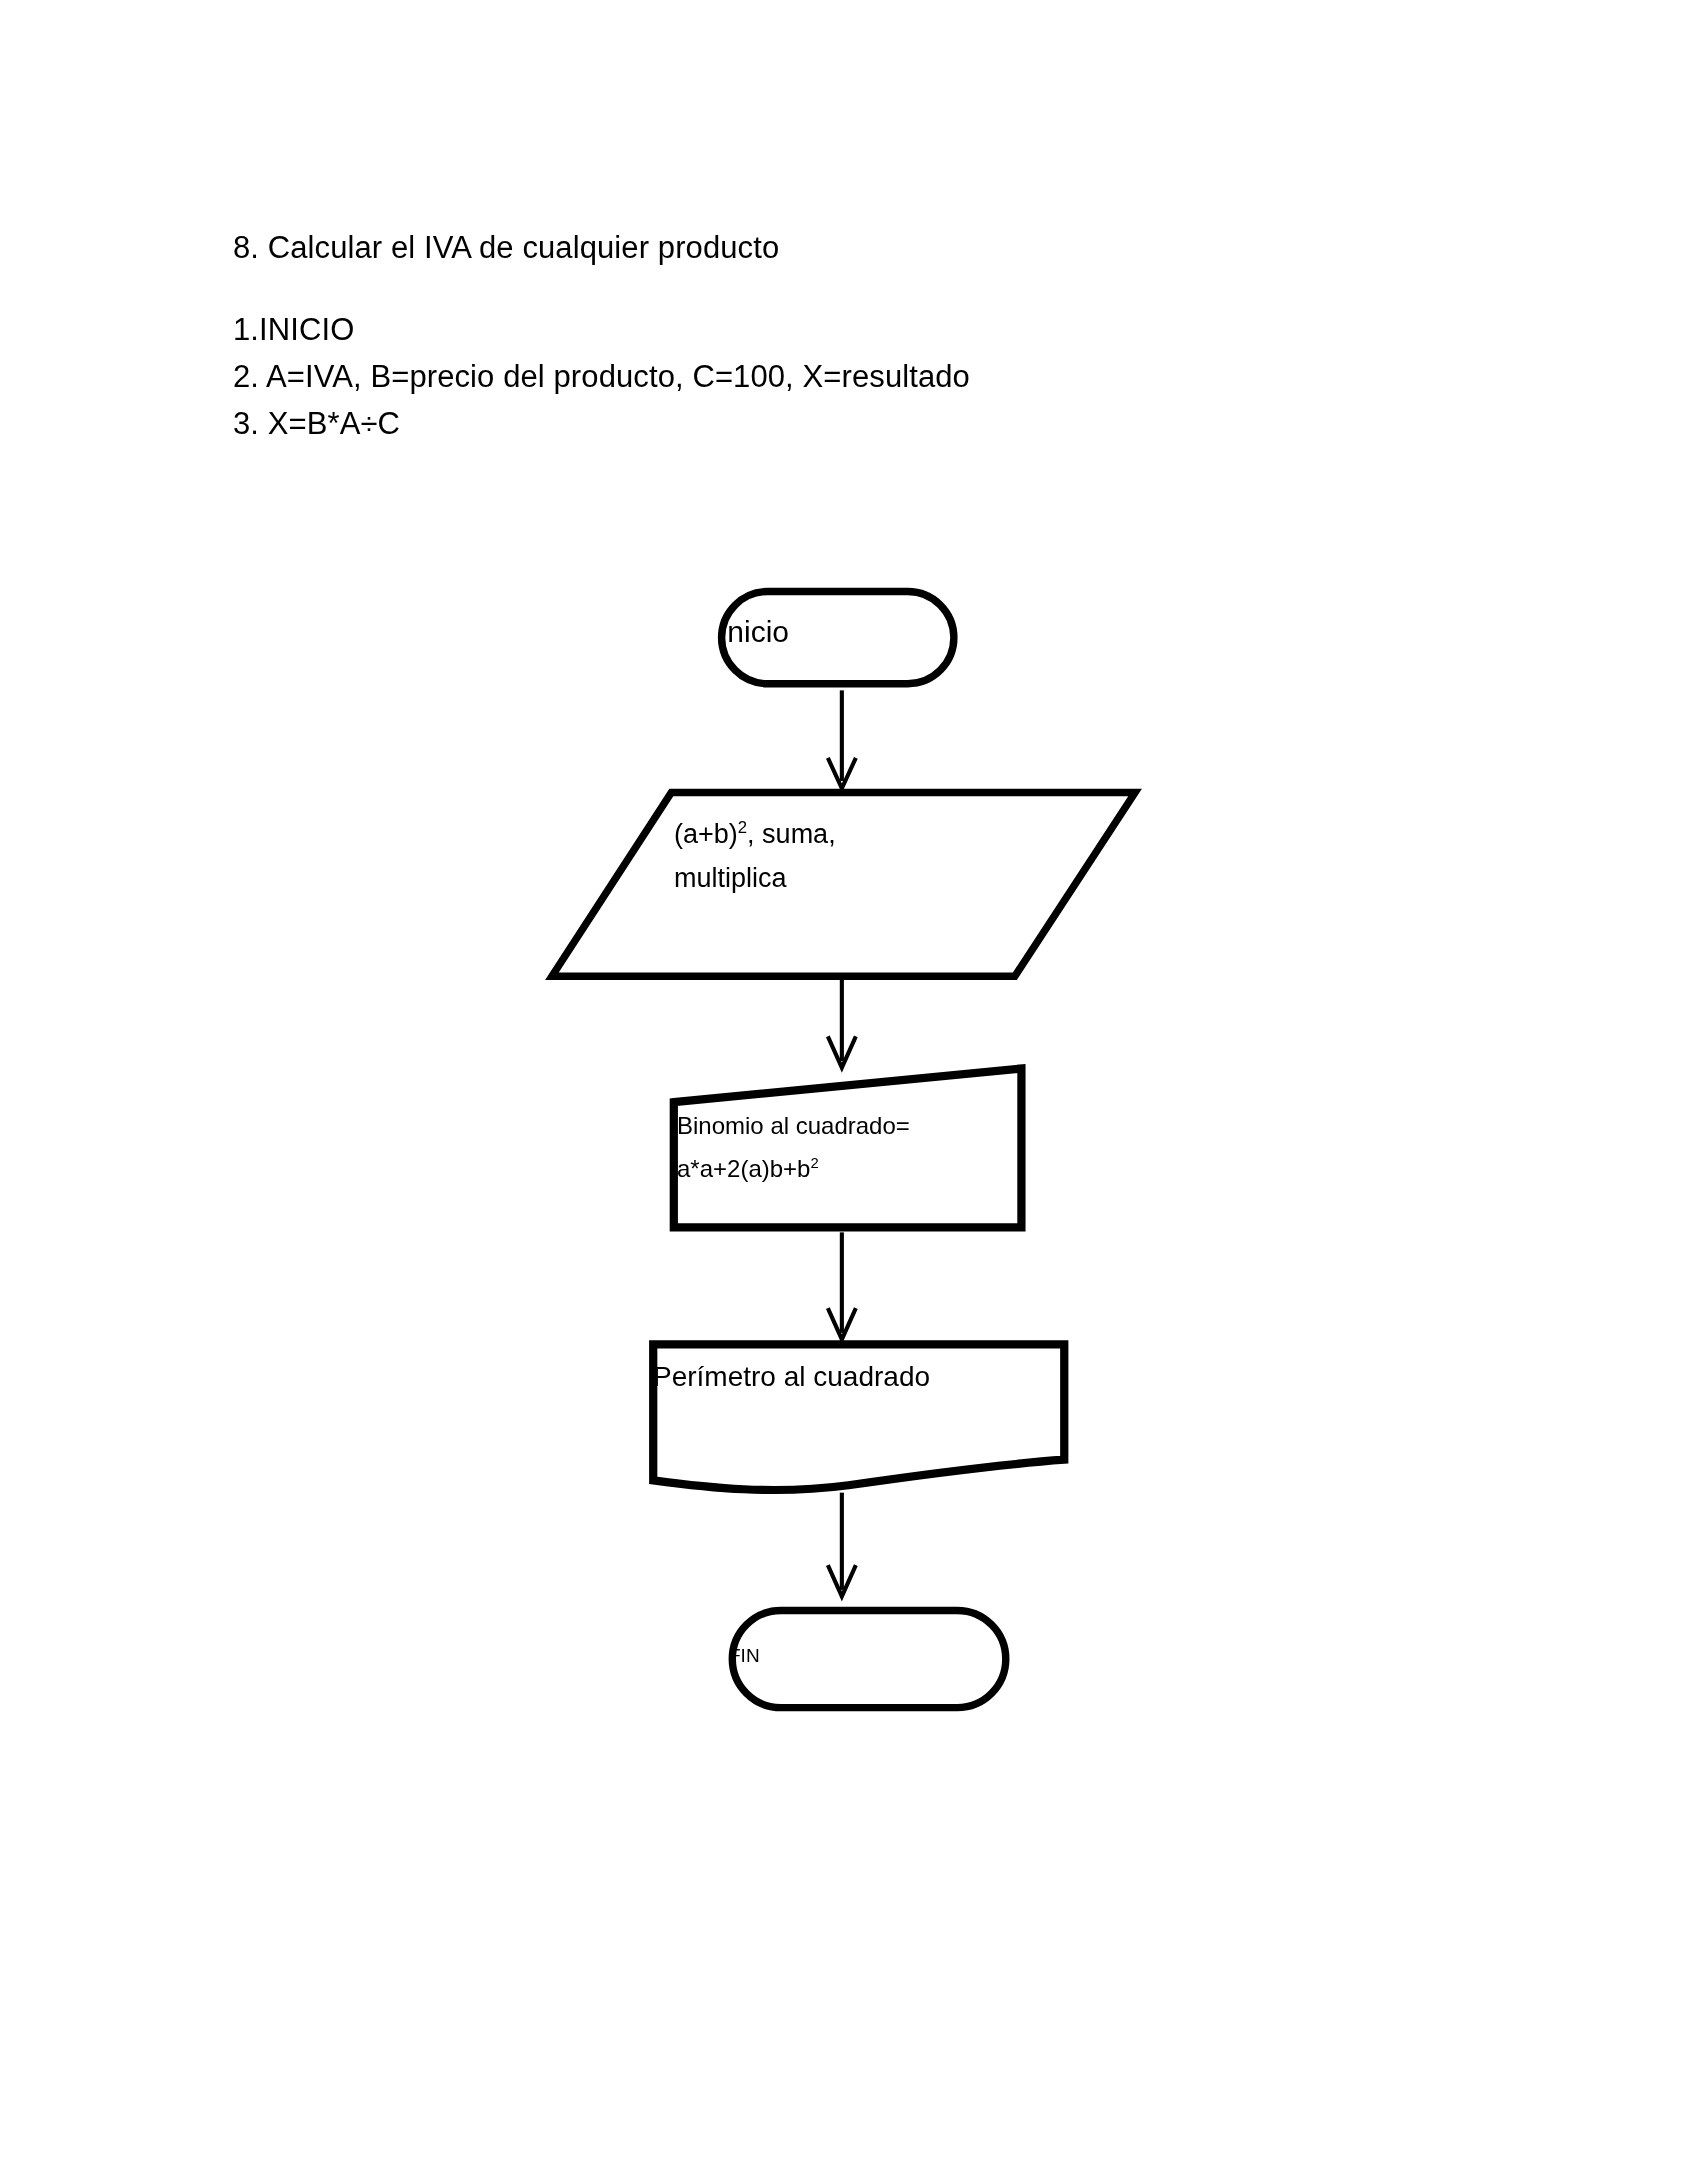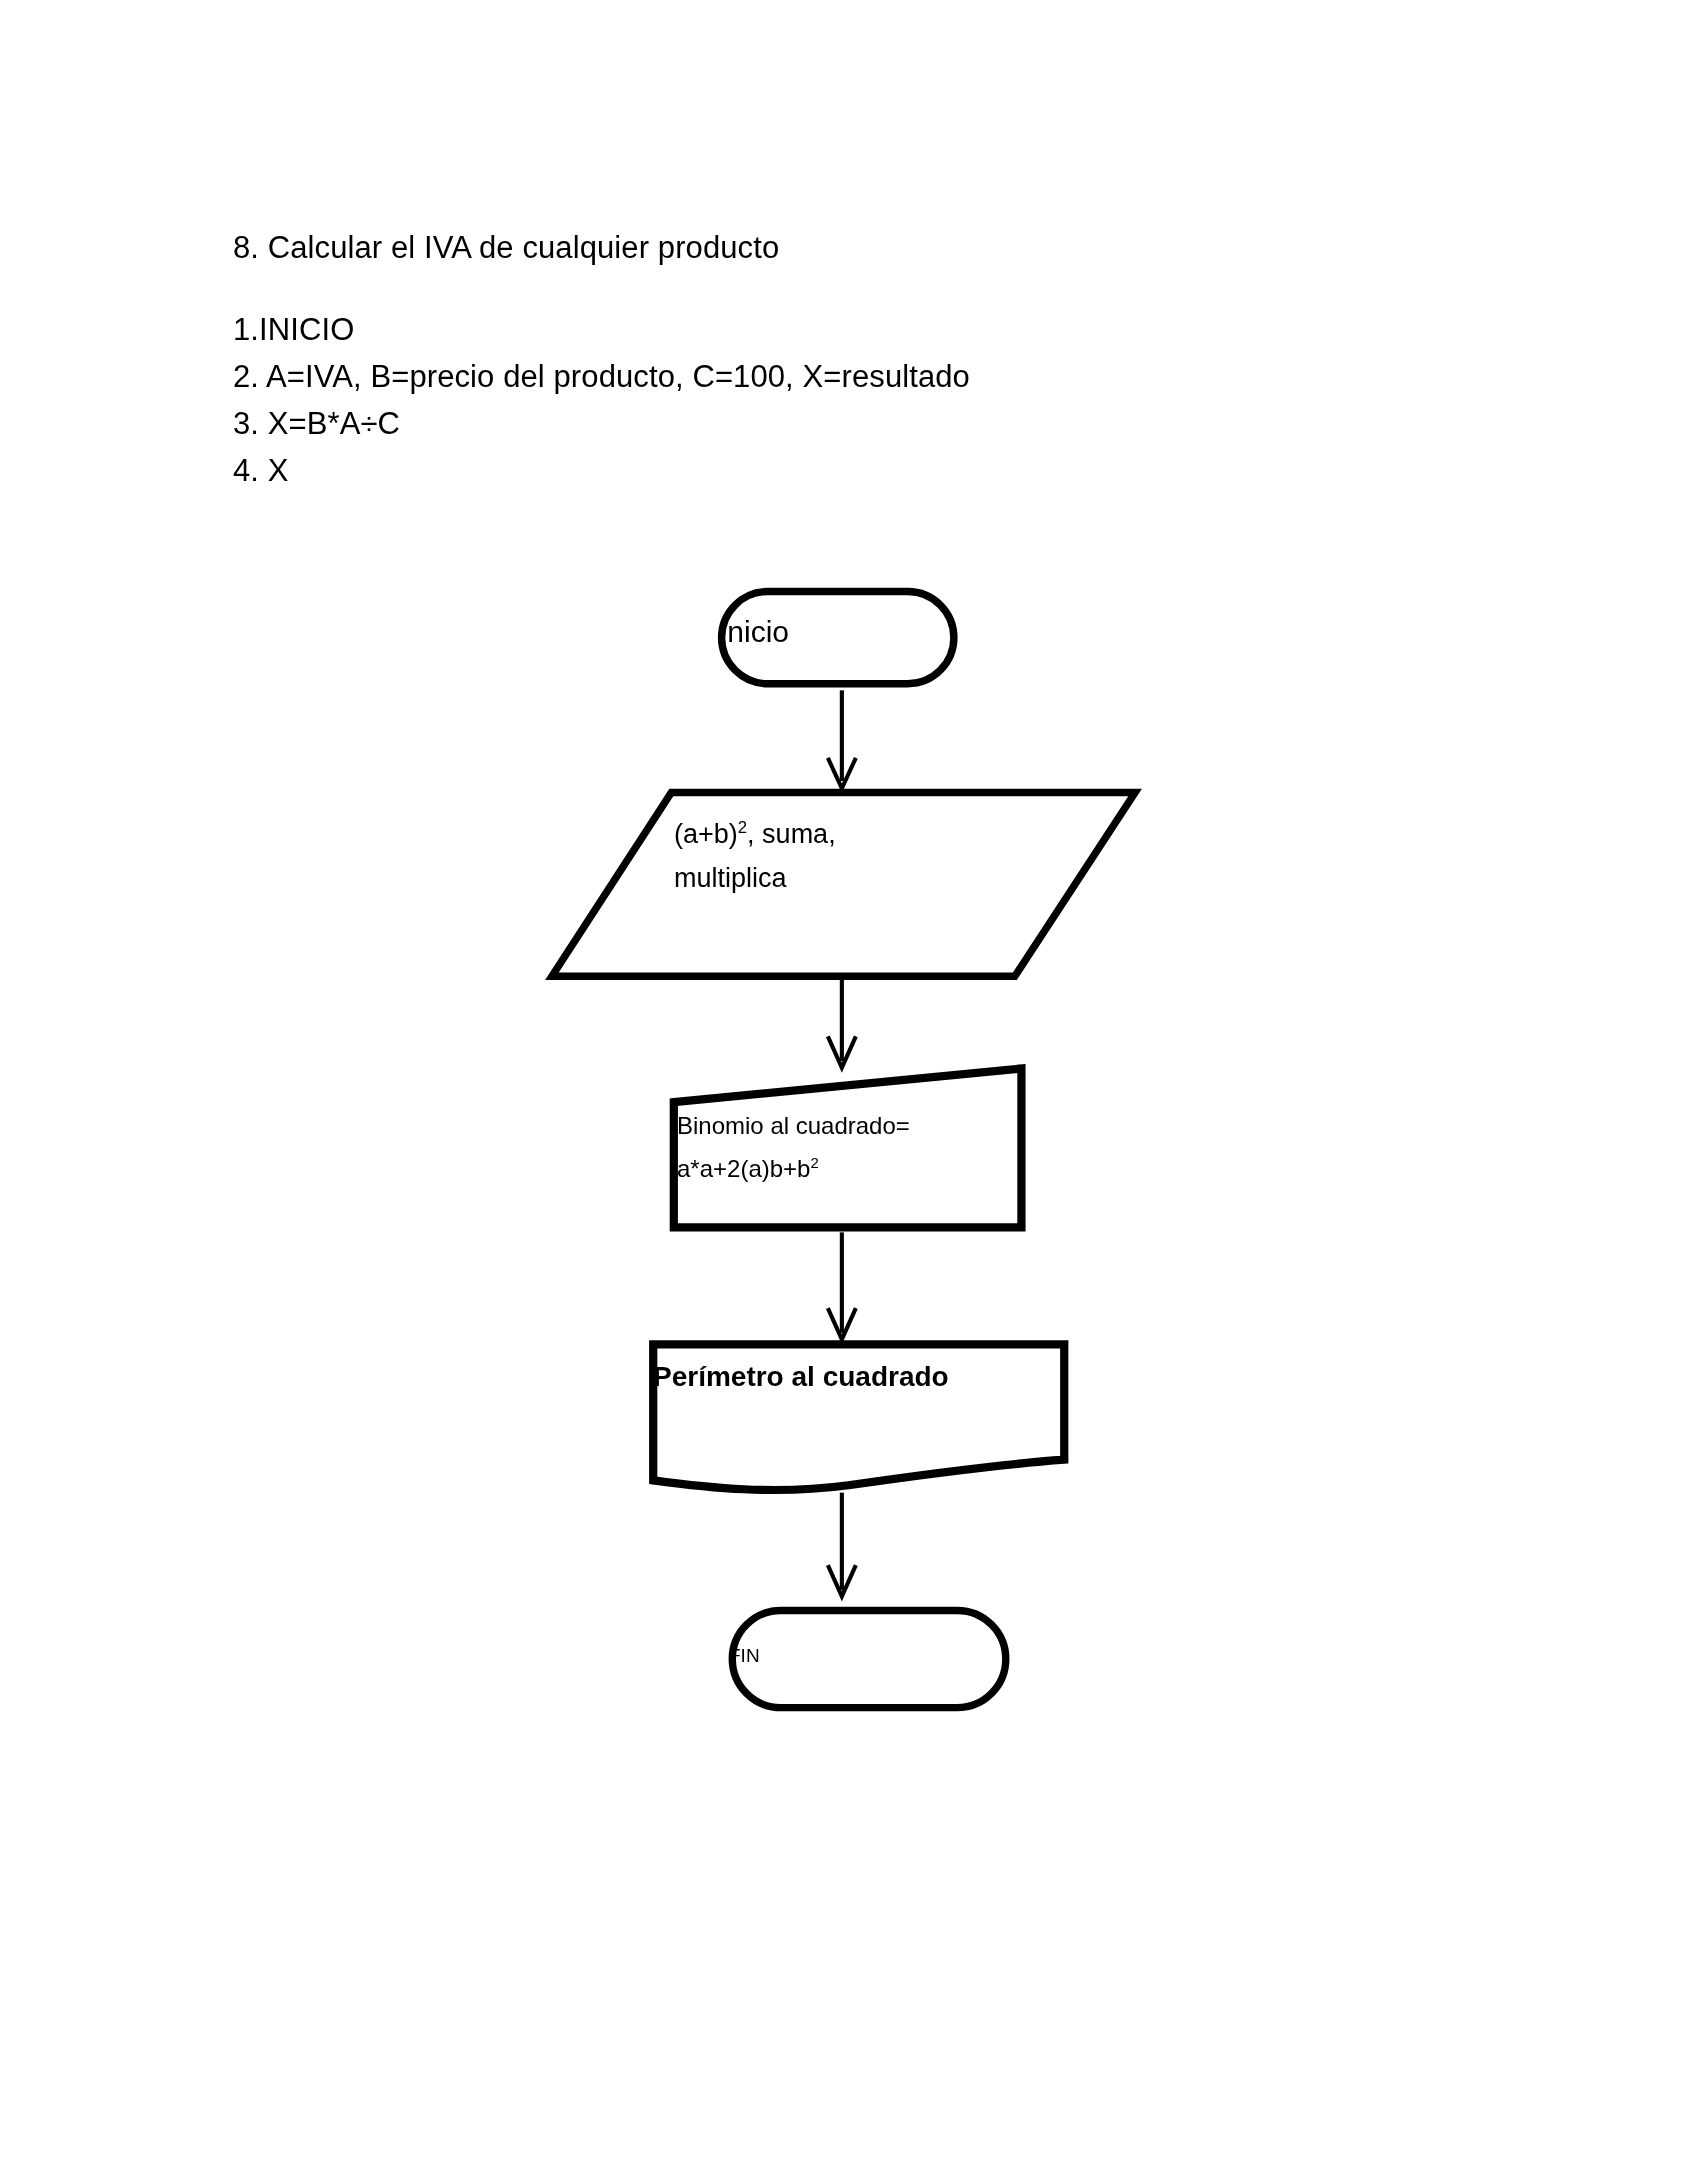--- a/index.html
+++ b/index.html
@@ -74,21 +74,20 @@
     width: 344px;
     font-size: 24px;
     line-height: 43px;
   }
   .lbl-perimetro {
     left: 653px;
     top: 1358px;
     width: 412px;
     font-size: 28px;
     line-height: 38px;
-    font-weight: bold;
   }
   .lbl-fin {
     left: 729px;
     top: 1638px;
     width: 280px;
     font-size: 19px;
     line-height: 35px;
   }
   sup.sup2 {
     font-size: 0.62em;
@@ -99,21 +98,20 @@
 </head>
 <body>
 
 <div id="page">
 
   <div id="text-block">
     <div class="doc-line" id="heading-line">8. Calcular el IVA de cualquier producto</div>
     <div class="doc-line">1.INICIO</div>
     <div class="doc-line">2. A=IVA, B=precio del producto, C=100, X=resultado</div>
     <div class="doc-line">3. X=B*A÷C</div>
-    <div class="doc-line">4. X</div>
   </div>
 
   <div id="flowchart">
     <svg width="1687" height="2183" viewBox="0 0 2048 2650" xmlns="http://www.w3.org/2000/svg">
 
       <rect x="876" y="718" width="282" height="112" rx="56" ry="56" fill="#ffffff" stroke="#000000" stroke-width="9"></rect>
 
       <g>
         <line x1="1022" y1="838" x2="1022" y2="948" stroke="#000000" stroke-width="5"></line>
         <path d="M 1005 920 L 1022 957 L 1039 920" fill="none" stroke="#000000" stroke-width="5" stroke-linejoin="miter" stroke-linecap="butt"></path>

